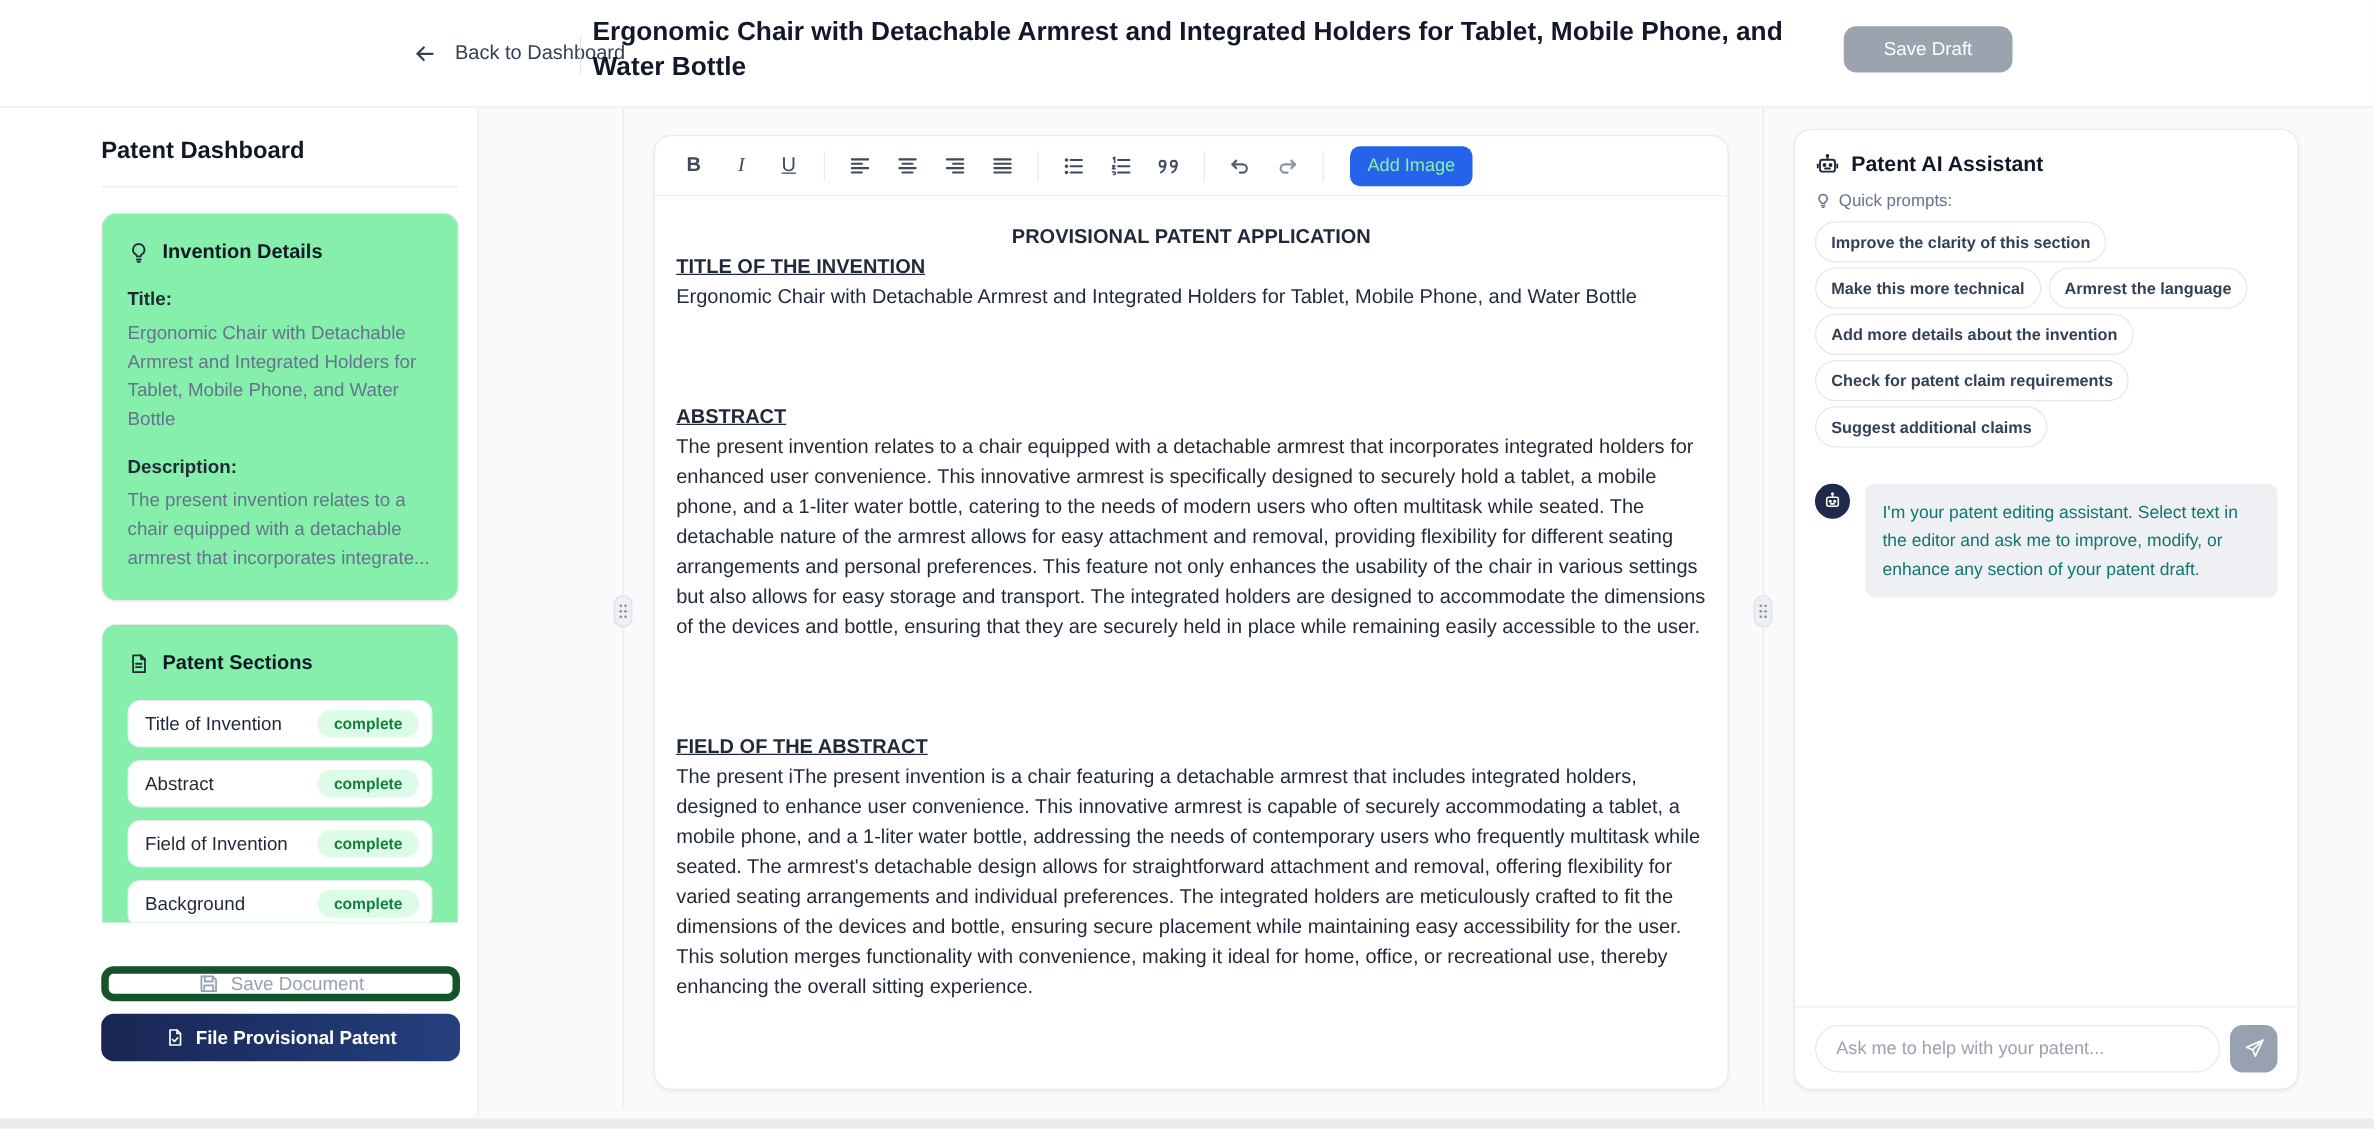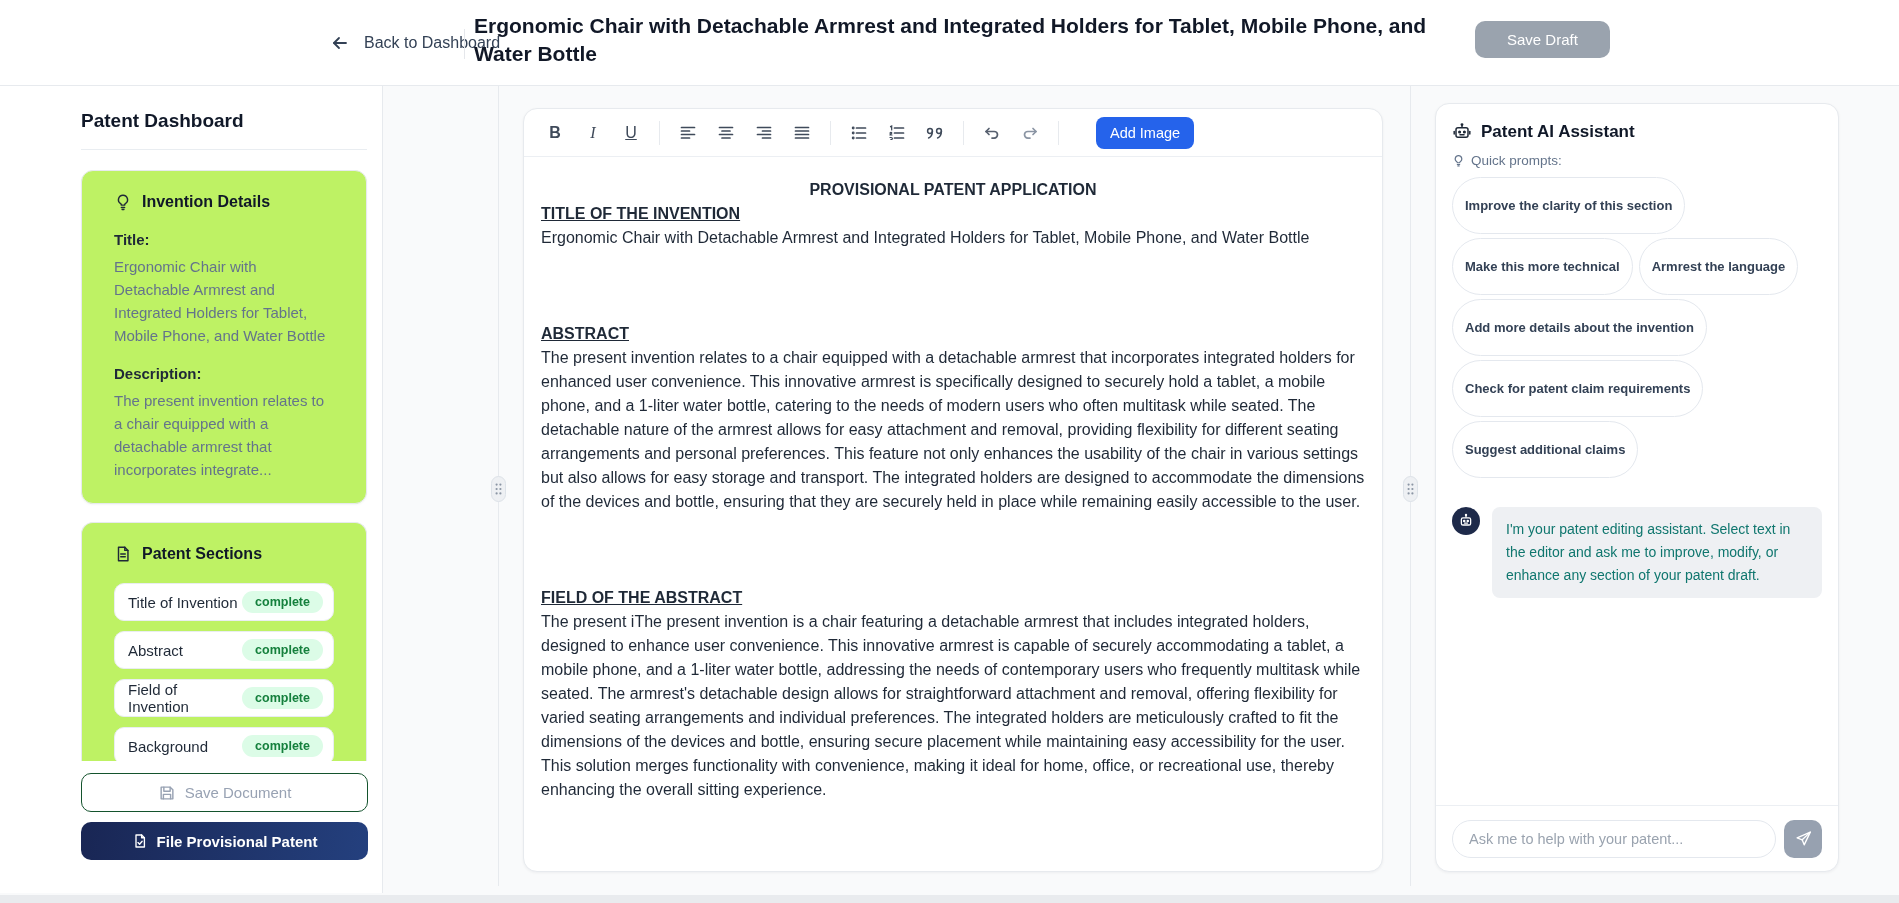--- a/index.html
+++ b/index.html
@@ -17,60 +17,60 @@
   .back-link { position:absolute; left:330px; top:0; height:86px; display:flex; align-items:center; gap:14px; cursor:pointer; color:#334155; font-size:16px; }
   .header-vdiv { position:absolute; left:464px; top:29px; width:1px; height:30px; background:#e5e7eb; }
   .header-title { position:absolute; left:474px; top:12px; width:1000px; font-size:21px; font-weight:700; color:#111827; line-height:28px; }
   .save-draft { position:absolute; left:1475px; top:21px; height:37px; padding:0 32px; background:#9aa3ae; color:#fff; border:none; border-radius:10px; font-size:15px; font-weight:500; font-family:inherit; cursor:pointer; }
 
   
   .sidebar { position:absolute; left:0; top:86px; width:383px; height:807px; background:#fff; border-right:1px solid #e7eaee; }
   .sidebar-inner { padding:24px 15px 0 81px; }
   .sidebar-h1 { font-size:19px; font-weight:700; color:#101828; }
   .sidebar-divider { height:1px; background:#e9edf1; margin:17px 0 20px 0; }
-  .card { background:#bef264; border:1px solid #e7eaee; border-radius:12px; padding:22px 32px; box-shadow:0 1px 2px rgba(16,24,40,.04); }
+  .card { background:#86efac; border:1px solid #e7eaee; border-radius:12px; padding:22px 20px; box-shadow:0 1px 2px rgba(16,24,40,.04); }
   .card-head { display:flex; align-items:center; gap:10px; font-size:16px; font-weight:700; color:#101828; margin-bottom:20px; }
   .fld-label { font-size:15px; font-weight:700; color:#1f2937; margin-bottom:7px; }
   .fld-text { font-size:15px; color:#64748b; line-height:23px; }
   .mb18 { margin-bottom:18px; }
   .sections-clip { height:239px; overflow:hidden; margin-top:18px; }
   .sections-card { border-bottom:none; border-radius:12px 12px 0 0; padding-bottom:0; }
   .section-row { display:flex; align-items:center; justify-content:space-between; height:38px; border:1px solid #e9edf1; border-radius:10px; padding:0 10px 0 13px; margin-bottom:10px; cursor:pointer; background:#fff; }
   .section-row-label { font-size:15px; color:#1f2937; }
   .badge-complete { background:#dcfce7; color:#15803d; font-size:12.5px; font-weight:700; padding:4px 13px; border-radius:999px; }
   .sidebar-actions { position:absolute; left:81px; top:687px; width:287px; display:flex; flex-direction:column; gap:10px; }
-  .btn-save-doc { height:39px; display:flex; align-items:center; justify-content:center; gap:9px; background:#fff; border:1px solid #14532d; border-radius:10px; color:#98a2b3; font-size:15px; font-family:inherit; cursor:pointer; }
+  .btn-save-doc { height:28px; display:flex; align-items:center; justify-content:center; gap:9px; background:#fff; border:6px solid #14532d; border-radius:10px; color:#98a2b3; font-size:15px; font-family:inherit; cursor:pointer; }
   .btn-file-patent { height:38px; display:flex; align-items:center; justify-content:center; gap:9px; background:linear-gradient(100deg,#192654 0%,#24407e 100%); border:none; border-radius:10px; color:#fff; font-size:15px; font-weight:700; font-family:inherit; cursor:pointer; }
 
   
   .vsplit { position:absolute; top:86px; width:1px; height:800px; background:#e7eaee; }
   .grip { position:absolute; top:476px; width:15px; height:26px; margin-left:-7px; background:#eef0f3; border:1px solid #dde2e8; border-radius:8px; display:flex; align-items:center; justify-content:center; cursor:col-resize; }
 
   
   .editor-card { position:absolute; left:523px; top:108px; width:860px; height:764px; background:#fff; border:1px solid #e7eaee; border-radius:14px; box-shadow:0 1px 3px rgba(16,24,40,.05); display:flex; flex-direction:column; overflow:hidden; }
   .toolbar { height:48px; flex:0 0 48px; display:flex; align-items:center; padding:0 14px; border-bottom:1px solid #eceff3; gap:4px; }
   .tb-btn { width:34px; height:32px; display:flex; align-items:center; justify-content:center; background:none; border:none; border-radius:7px; cursor:pointer; color:#3f4a5a; font-family:inherit; }
   .tb-bold { font-size:16px; font-weight:700; }
   .tb-italic { font-size:16px; font-style:italic; font-family:"Liberation Serif", serif; }
   .tb-underline { font-size:16px; text-decoration:underline; }
   .tb-sep { width:1px; height:24px; background:#e7eaee; margin:0 7px; }
-  .btn-add-image { margin-left:26px; height:32px; padding:0 14px; background:#2563eb; color:#ffffff; border:none; border-radius:8px; font-size:14.5px; font-weight:500; font-family:inherit; cursor:pointer; }
+  .btn-add-image { margin-left:10px; height:32px; padding:0 14px; background:#2563eb; color:#86efac; border:none; border-radius:8px; font-size:14.5px; font-weight:500; font-family:inherit; cursor:pointer; }
   .editor-content { flex:1; padding:21px 17px; font-size:16px; line-height:24px; color:#1f2937; cursor:text; }
   .doc-center-title { text-align:center; font-weight:700; }
   .doc-section { margin-bottom:72px; }
   .doc-section:last-child { margin-bottom:0; }
   .doc-h { font-weight:700; text-decoration:underline; }
 
   
   .ai-panel { position:absolute; left:1435px; top:103px; width:404px; height:769px; background:#fff; border:1px solid #e7eaee; border-radius:14px; box-shadow:0 1px 3px rgba(16,24,40,.05); display:flex; flex-direction:column; overflow:hidden; }
   .ai-body { flex:1; padding:18px 16px 0 16px; }
   .ai-head { display:flex; align-items:center; gap:9px; font-size:17px; font-weight:700; color:#101828; margin-bottom:11px; }
   .ai-quick { display:flex; align-items:center; gap:6px; font-size:13.5px; color:#64748b; margin-bottom:9px; }
   .pill-wrap { display:flex; flex-wrap:wrap; gap:4px 6px; }
-  .pill { border:1px solid #e4e8ee; background:#fff; border-radius:999px; padding:20px 12px; font-size:13px; font-weight:600; color:#334155; font-family:inherit; cursor:pointer; white-space:nowrap; }
+  .pill { border:1px solid #e4e8ee; background:#fff; border-radius:999px; padding:8px 12px; font-size:13px; font-weight:600; color:#334155; font-family:inherit; cursor:pointer; white-space:nowrap; }
   .chat-msg { display:flex; gap:12px; margin-top:29px; }
   .chat-avatar { flex:0 0 28px; width:28px; height:28px; border-radius:50%; background:#1e2a4a; display:flex; align-items:center; justify-content:center; }
   .chat-bubble { background:#eef0f3; border-radius:8px; padding:11px 14px; font-size:14px; line-height:23px; color:#0f766e; max-width:330px; }
   .ai-input-bar { flex:0 0 66px; border-top:1px solid #eceff3; display:flex; align-items:center; gap:8px; padding:0 16px; }
   .ai-input { flex:1; height:38px; border:1px solid #e4e8ee; border-radius:999px; padding:0 16px; font-size:14.5px; font-family:inherit; color:#1f2937; outline:none; }
   .ai-input::placeholder { color:#9aa3af; }
   .send-btn { flex:0 0 38px; width:38px; height:38px; background:#97a1b0; border:none; border-radius:10px; display:flex; align-items:center; justify-content:center; cursor:pointer; }
 
   .bottom-strip { position:absolute; left:0; bottom:0; width:1899px; height:8px; background:#e9ebee; }
 </style>

